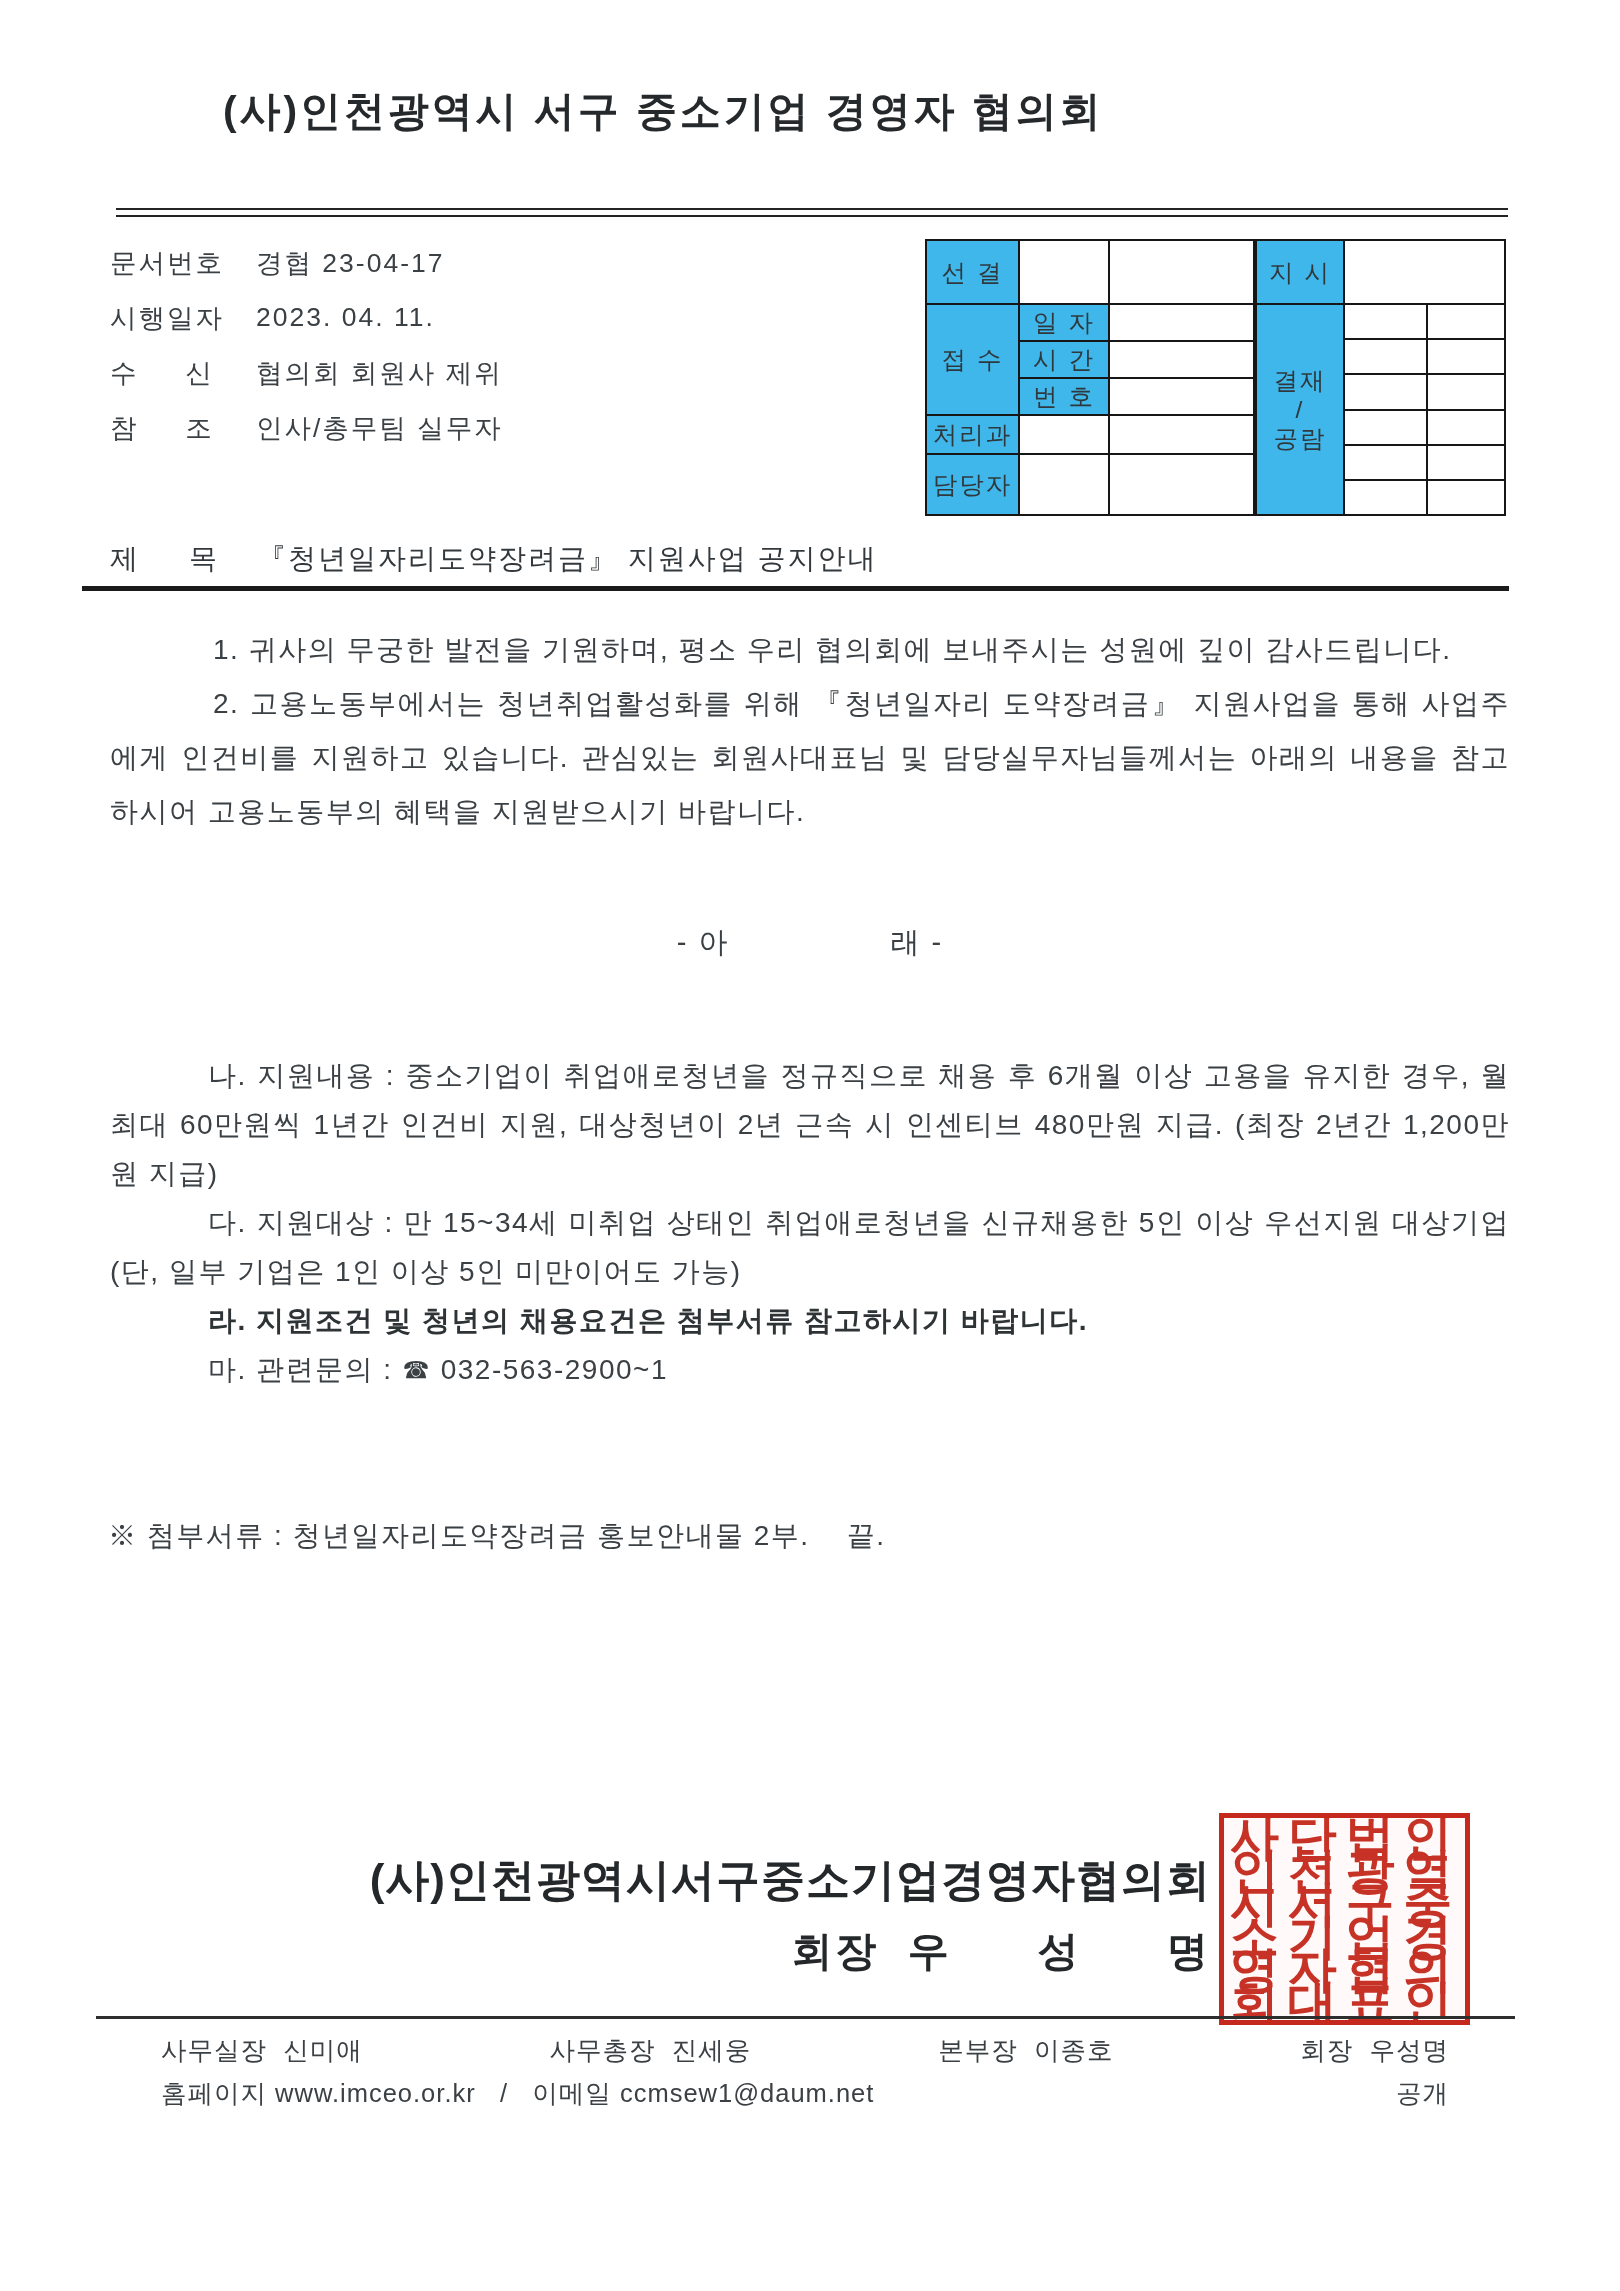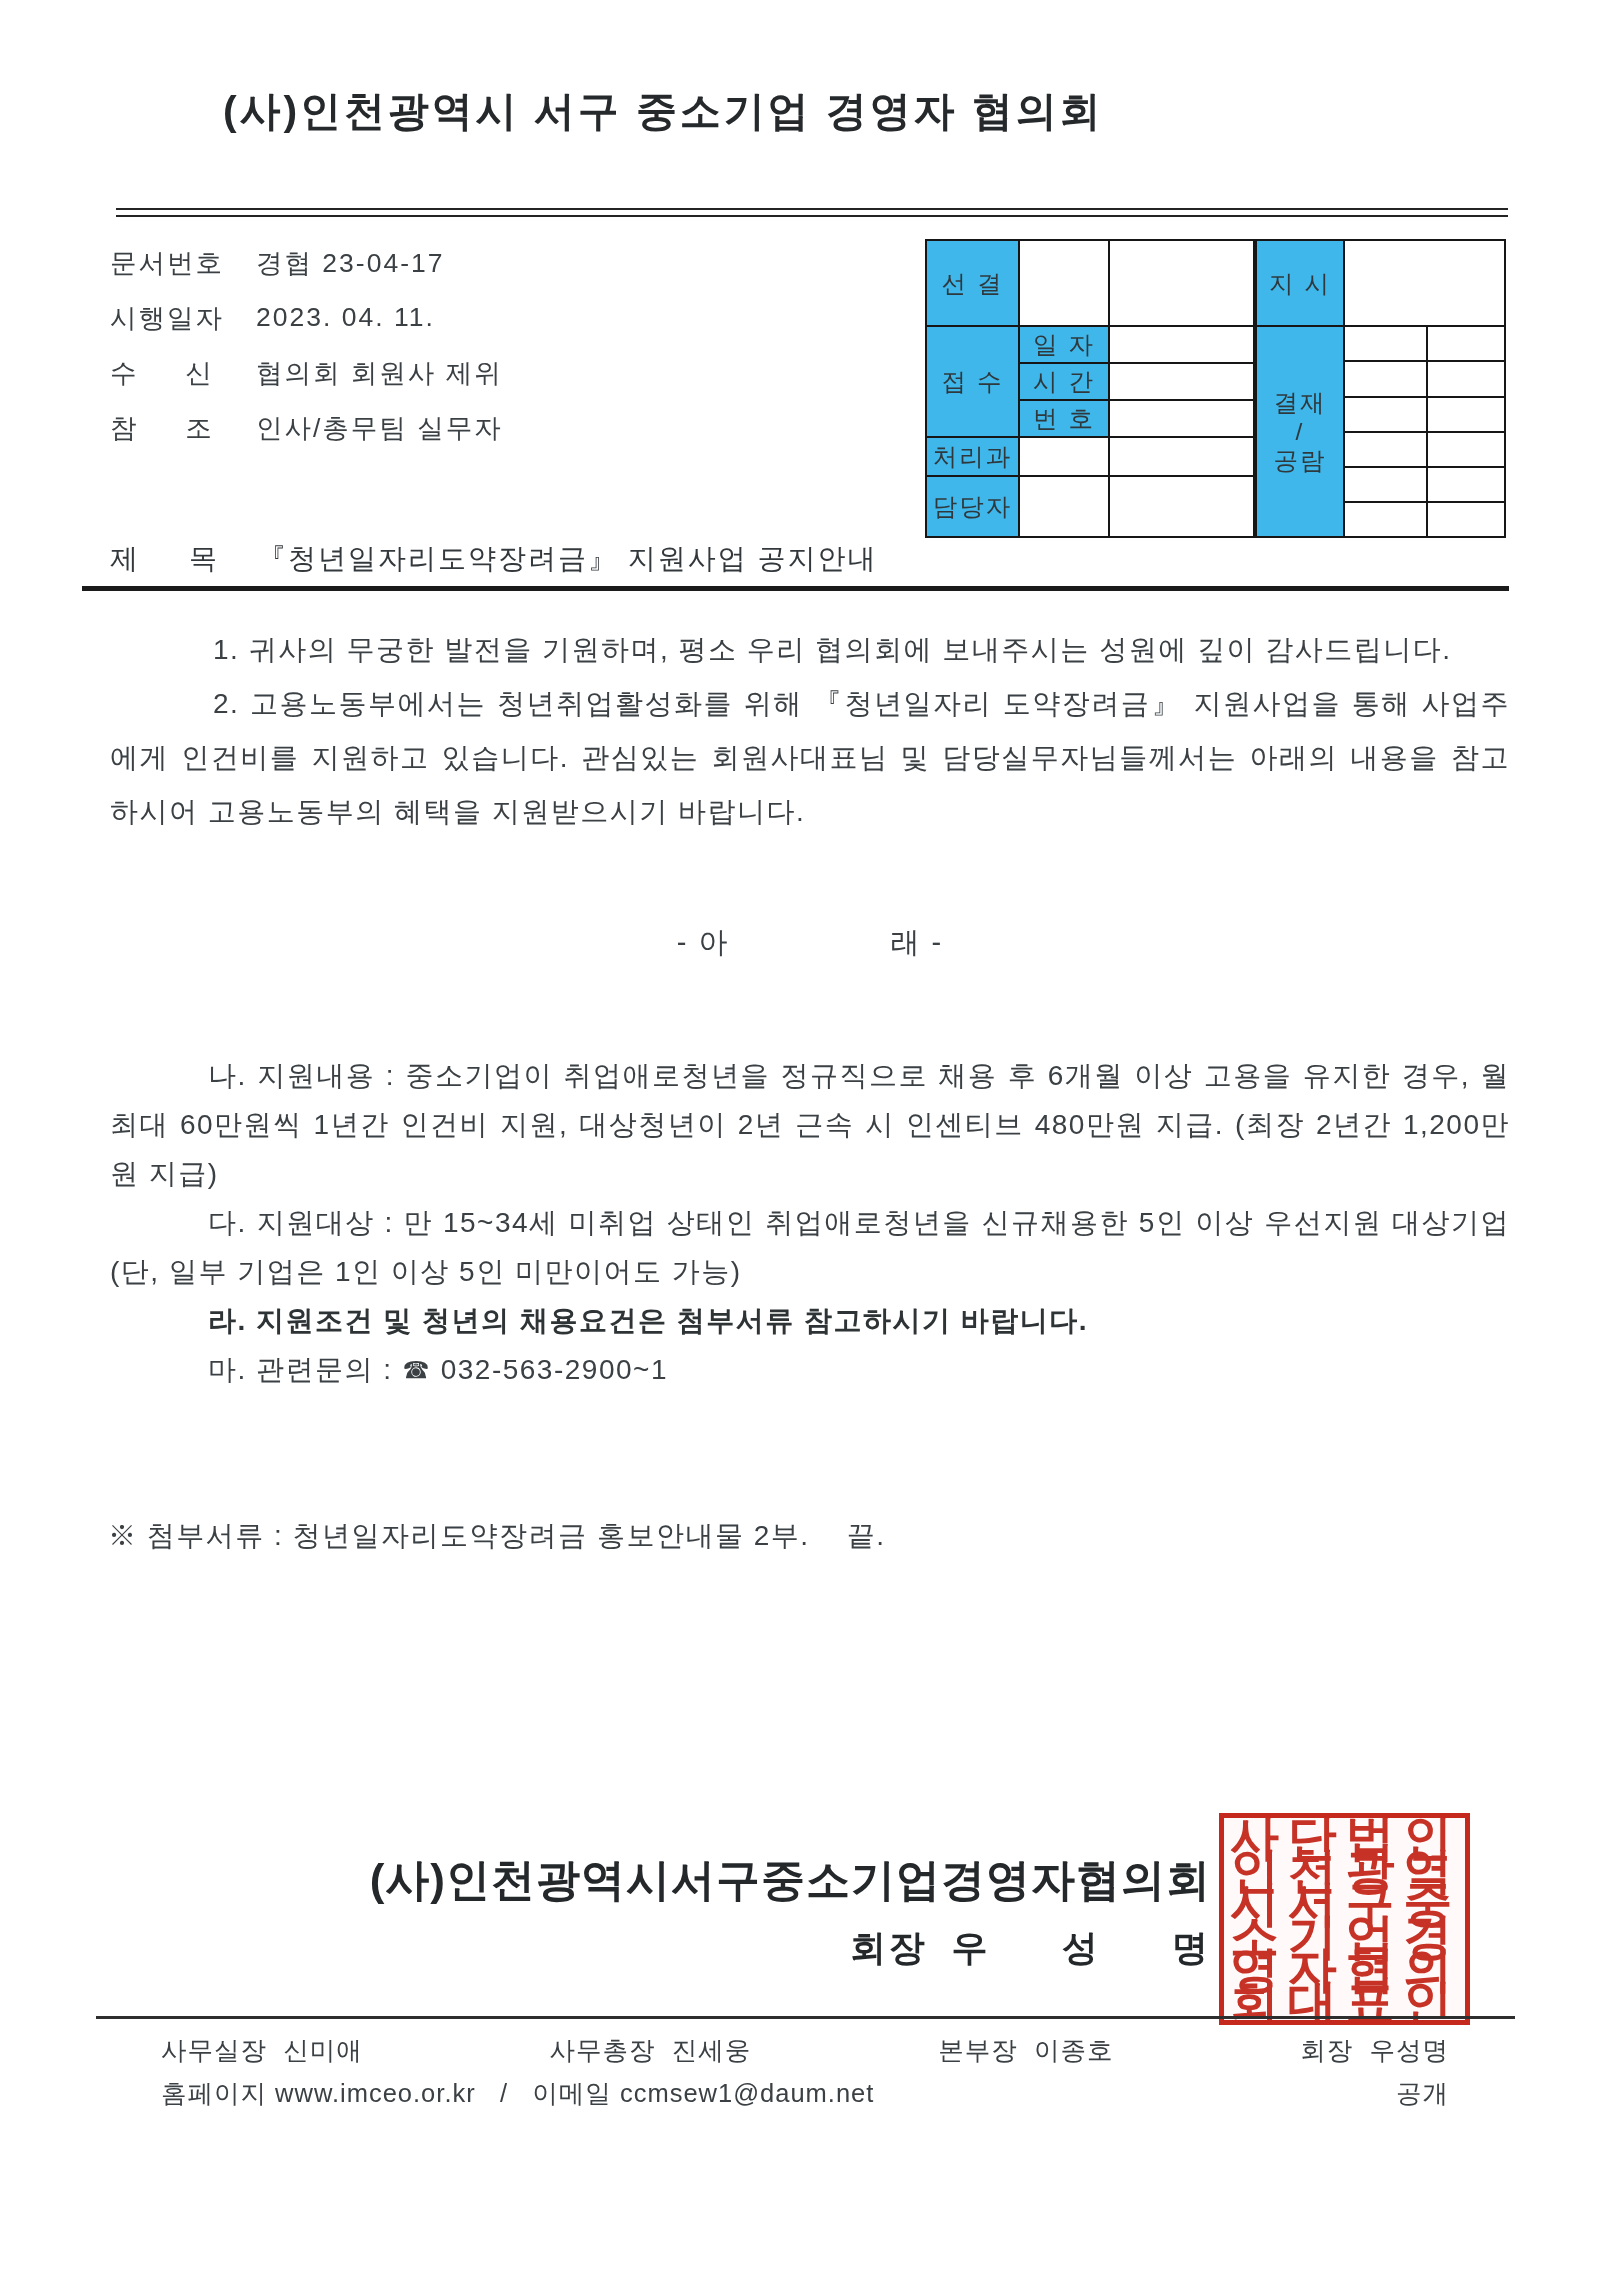--- a/index.html
+++ b/index.html
@@ -32,21 +32,21 @@
 
   
   #approval{left:925px;top:239px;display:flex;}
   #approval table{border-collapse:collapse;table-layout:fixed;}
   #approval td{
     border:2px solid #161616;padding:0;
     text-align:center;vertical-align:middle;
     font-size:24.5px;color:#2f383d;letter-spacing:2px;
   }
   #approval .blue{background:#3fb7ea;}
-  .h72{height:86px;} .h38{height:37px;} .h40{height:39px;} .h62{height:61px;} .h36{height:35px;}
+  .h72{height:64px;} .h38{height:37px;} .h40{height:39px;} .h62{height:61px;} .h36{height:35px;}
   .gyeolje{white-space:pre-line;line-height:29px;}
 
   
   #subject{left:110px;top:540px;font-size:28px;display:flex;color:#33383c;}
   #subject-label{white-space:pre;letter-spacing:2px;}
   #subject-text{margin-left:39px;letter-spacing:2px;}
   #subject-rule{left:82px;top:586px;width:1427px;height:4.9px;background:#1b1b1b;}
 
   
   #body-block{
@@ -68,21 +68,21 @@
     text-align:justify;word-break:break-all;letter-spacing:1.5px;
   }
   #items p{margin:0;text-indent:98px;}
   #items p.bold{font-weight:bold;color:#2e3336;}
 
   #attachment{left:108px;top:1517px;font-size:28px;letter-spacing:1.5px;white-space:pre;}
 
   
   #signature{left:294px;top:1851px;width:917px;text-align:right;color:#24282a;}
   #sig-org{font-size:44px;font-weight:bold;letter-spacing:1px;white-space:pre;}
-  #sig-chairman{font-size:36px;font-weight:bold;margin-top:13.7px;white-space:pre;letter-spacing:2.9px;font-family:Liberation Serif, serif;}
+  #sig-chairman{font-size:41px;font-weight:bold;margin-top:13.7px;white-space:pre;letter-spacing:2.9px;}
 
   
   #seal{
     left:1219px;top:1813px;width:241px;height:202px;
     border:5.9px solid #c5281c;overflow:hidden;background:rgba(255,235,232,0.25);
   }
   #seal-chars{
     font-size:49px;line-height:33px;letter-spacing:8.8px;
     color:#c5281c;font-weight:bold;word-break:break-all;
     padding:2.9px 0 0 5.9px;opacity:0.95;border-radius:31px;

